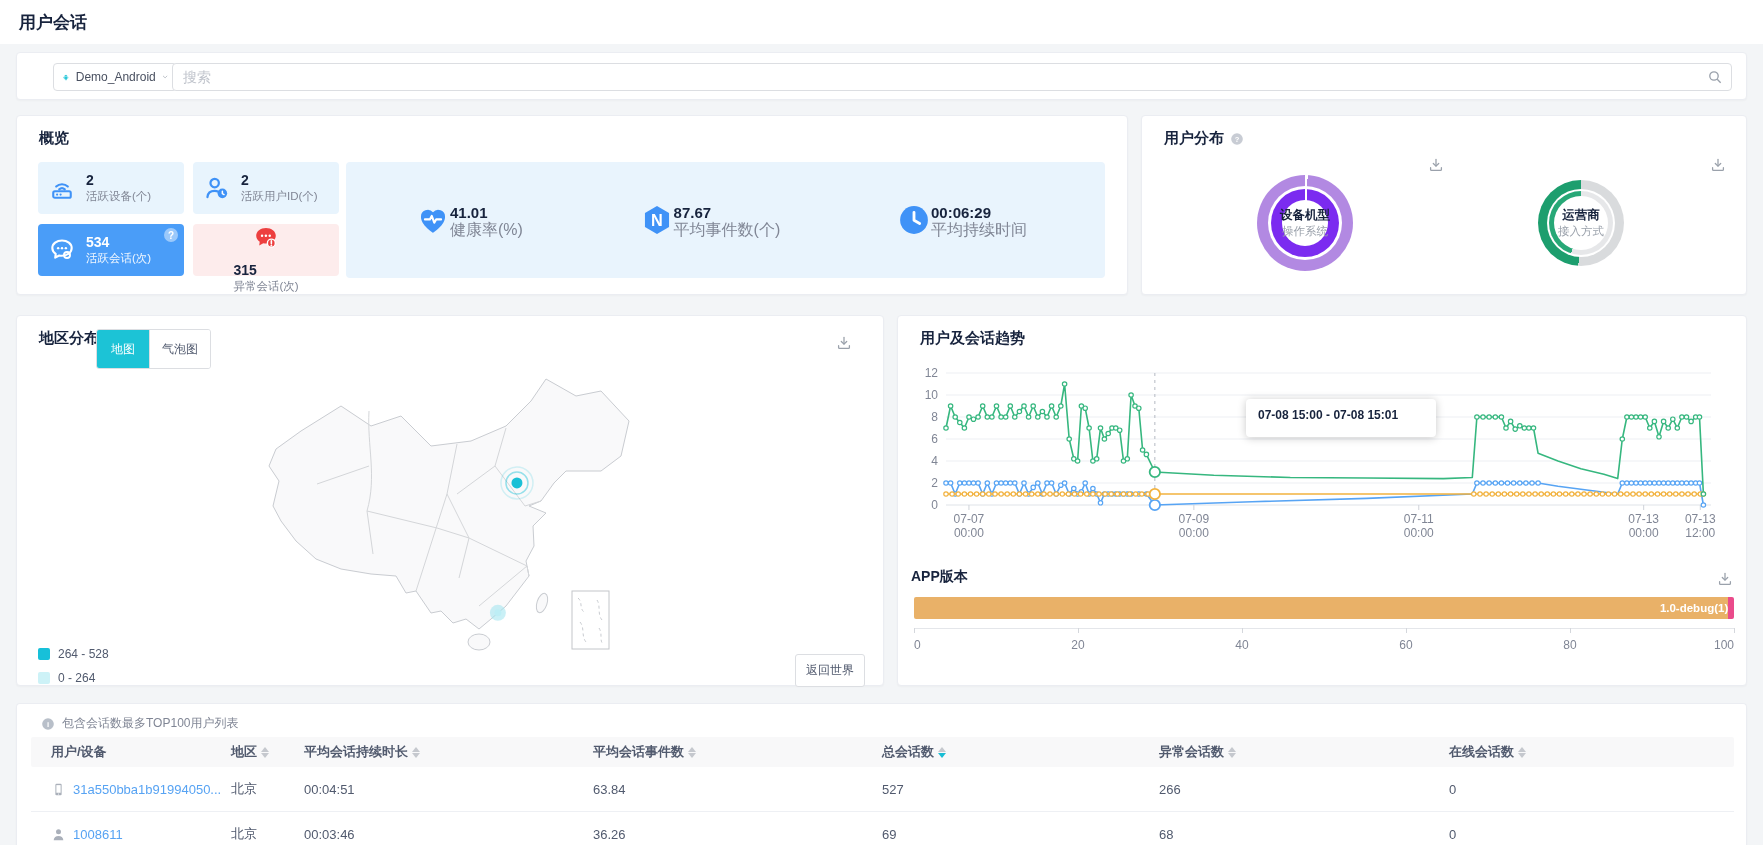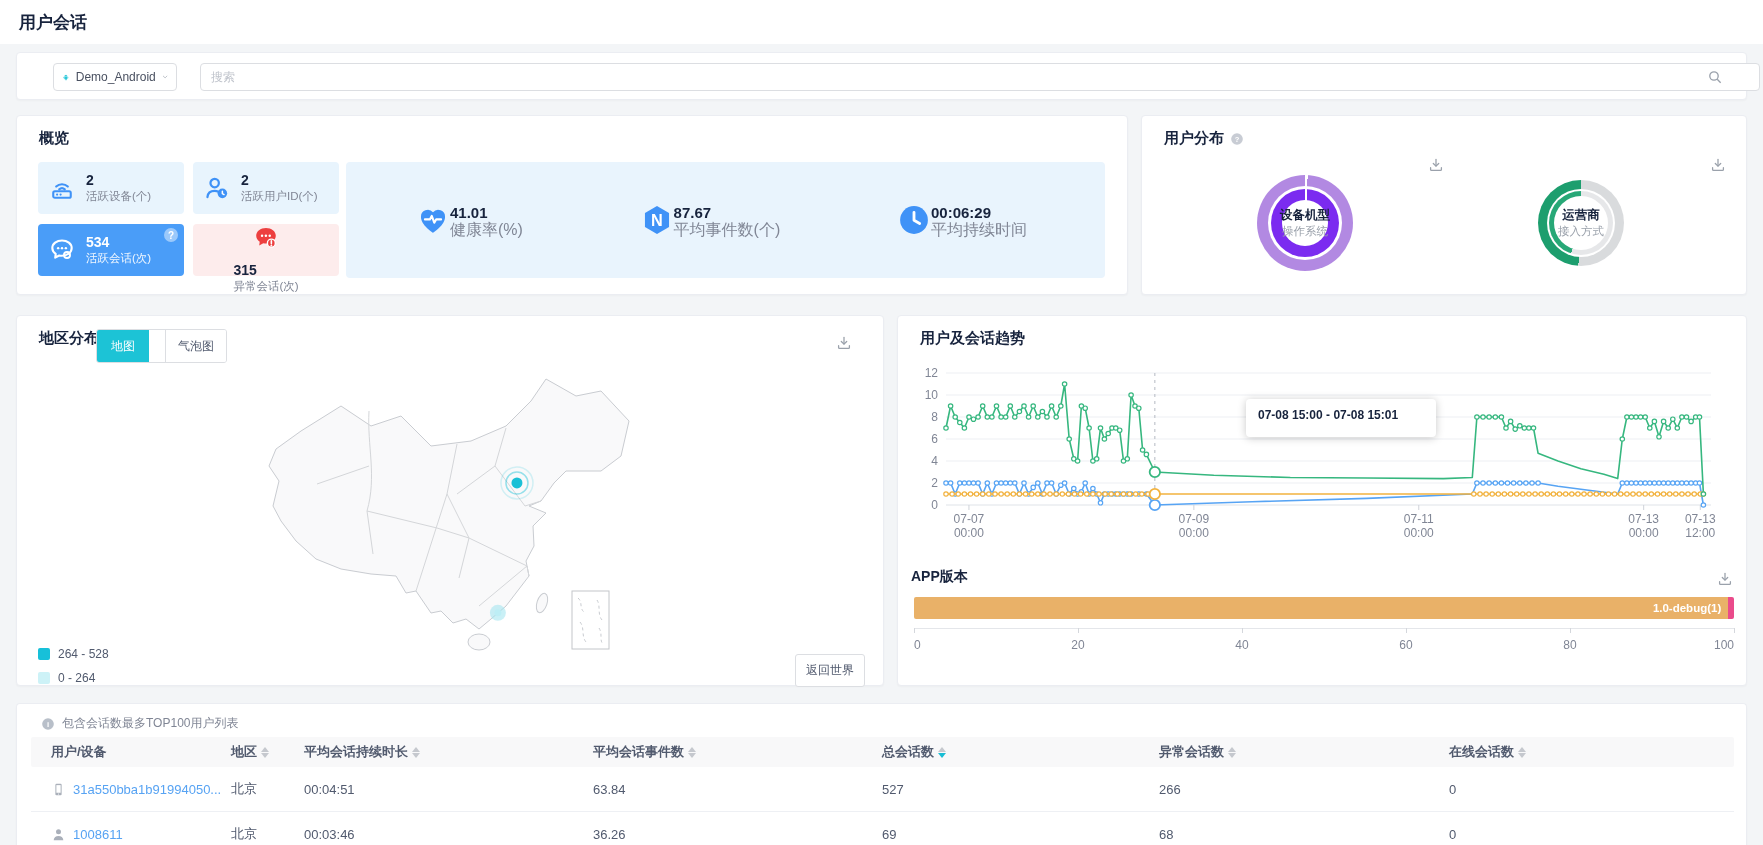--- a/index.html
+++ b/index.html
@@ -8,21 +8,21 @@
   .header-strip { position:absolute; left:0; top:0; width:1763px; height:44px; background:#fff; }
   .page-title { position:absolute; left:19px; top:11px; font-size:17px; font-weight:bold; color:#17233d; }
   .card { position:absolute; background:#fff; border:1px solid #ebedf2; border-radius:4px; box-shadow:0 1px 2px rgba(0,0,0,.03); }
   .card-title { position:absolute; left:22px; top:13px; font-size:15px; font-weight:bold; color:#17233d; display:flex; align-items:center; gap:6px; }
 
   
   #filter-card { left:16px; top:52px; width:1731px; height:48px; }
   .app-select { position:absolute; left:17px; top:10px; width:124px; height:28px; border:1px solid #dcdee2; border-radius:4px; display:flex; align-items:center; padding:0 8px; gap:6px; cursor:pointer; background:#fff;margin-left:19px; }
   .app-select .label { font-size:12px; color:#495060; flex:1; white-space:nowrap; }
   .search-box { position:absolute; left:155px; top:10px; width:1560px; height:28px; }
-  .search-box input { width:100%; height:100%; border:1px solid #dcdee2; border-radius:4px; padding:0 32px 0 10px; font-size:12px; color:#495060; outline:none; font-family:inherit;margin-left:28px; }
+  .search-box input { width:100%; height:100%; border:1px solid #dcdee2; border-radius:4px; padding:0 32px 0 10px; font-size:14px; color:#495060; outline:none; font-family:inherit; }
   .search-box input::placeholder { color:#c0c4cc; }
   .search-box .ic-search { position:absolute; right:9px; top:6px; }
 
   
   #overview-card { left:16px; top:115px; width:1112px; height:180px; }
   #overview-cards { position:absolute; left:21px; top:46px; width:301px; height:114px; }
   .mini-card { position:absolute; width:146px; height:52px; border-radius:4px; display:flex; align-items:center; padding:0 10px; gap:10px; cursor:pointer; }
   .mini-card.v-blue-light { background:#e8f4fd; }
   .mini-card.v-red-light  { background:#fdecec;flex-direction:column; }
   .mini-card.v-blue-solid { background:#4a9df8; }
@@ -41,42 +41,42 @@
   .donut { position:absolute; border-radius:50%; }
   .donut .gapring, .donut .inner, .donut .center { position:absolute; border-radius:50%; }
   .donut .gapring { background:#fff; }
   .donut .center { background:#fff; display:flex; flex-direction:column; align-items:center; justify-content:center; }
   .donut .center .p { font-size:12.5px; font-weight:bold; color:#17233d; white-space:nowrap; }
   .donut .center .s { font-size:11.5px; color:#9aa1ab; white-space:nowrap; }
   .dl-btn { position:absolute; width:18px; height:18px; cursor:pointer; color:#9aa1ab; }
 
   
   #map-card { left:16px; top:315px; width:868px; height:371px; }
-  .tab-group { position:absolute; left:79px; top:13px; height:34px; display:flex; border:1px solid #dcdee2; border-radius:3px; overflow:hidden; }
+  .tab-group { position:absolute; left:79px; top:13px; height:40px; display:flex; border:1px solid #dcdee2; border-radius:3px; overflow:hidden; }
   .tab { min-width:52px; padding:0 12px; font-size:12px; display:flex; align-items:center; justify-content:center; cursor:pointer; background:#fff; color:#515a6e; }
   .tab.active { background:#1cc3d6; color:#fff; }
   #map-svg { position:absolute; left:0; top:0; width:868px; height:371px; }
   .map-legend { position:absolute; left:21px; top:326px; z-index:3; }
   .legend-item { display:flex; align-items:center; gap:8px; height:24px; }
   .legend-item .sq { width:12px; height:12px; border-radius:2px; }
   .legend-item .txt { font-size:12px; color:#515a6e; }
   .back-world-btn { position:absolute; right:18px; top:338px; z-index:3; height:33px; padding:0 10px; background:#fff; border:1px solid #dcdee2; border-radius:3px; font-size:12px; color:#515a6e; display:flex; align-items:center; cursor:pointer; }
 
   
   #right-card { left:897px; top:315px; width:850px; height:371px; }
   #trend-svg { position:absolute; left:0; top:40px; width:850px; height:205px; }
   .tooltip { position:absolute; left:348px; top:83px; width:190px; background:#fff; border-radius:4px; box-shadow:0 1px 8px rgba(0,0,0,.22); padding:9px 12px; z-index:5; }
   .tooltip .tt-title { font-size:12px; font-weight:bold; color:#17233d; margin-bottom:6px; white-space:nowrap; }
   .tt-row { display:flex; align-items:center; gap:7px; font-size:12px; color:#515a6e; height:21px; white-space:nowrap; }
   .tt-dot { width:8px; height:8px; border-radius:50%; flex:0 0 auto; }
   .tt-val { font-weight:bold; color:#17233d; }
   #appver-title { position:absolute; left:13px; top:252px; font-size:14px; font-weight:bold; }
   #appver-bar { position:absolute; left:16px; top:281px; width:820px; height:22px; display:flex; border-radius:2px; overflow:hidden; }
   #appver-bar .seg { height:100%; display:flex; align-items:center; justify-content:flex-end; }
-  #appver-bar .seg .seg-lbl { font-size:11.5px; font-weight:bold; color:#fff; padding-right:7px; white-space:nowrap;text-align:center; }
+  #appver-bar .seg .seg-lbl { font-size:11.5px; font-weight:bold; color:#fff; white-space:nowrap;text-align:center; }
   #appver-axis { position:absolute; left:16px; top:312px; width:820px; height:1px; background:#e4e6ea; }
   .appver-tick { position:absolute; top:0; width:1px; height:5px; background:#d4d7dc; }
   .appver-lbl { position:absolute; top:10px; font-size:12px; color:#808695; transform:translateX(-50%); }
 
   
   #table-card { left:16px; top:703px; width:1731px; height:160px; border-bottom:none; }
   .table-caption { position:absolute; left:24px; top:11px; display:flex; align-items:center; gap:7px; font-size:12px; color:#808695; }
   .tbl { position:absolute; left:14px; top:33px; width:1703px; }
   .tbl-row { display:grid; grid-template-columns:180px 73px 289px 289px 277px 290px 1fr; padding-left:20px; align-items:center; }
   .tbl-head { height:30px; background:#f8f8f9; font-size:13px; font-weight:bold; color:#515a6e; border-radius:2px; }
@@ -272,21 +272,21 @@
         <div class="p">运营商</div>
         <div class="s">接入方式</div>
       </div>
     </div>
 </div>
 
 <div class="card" id="map-card">
   <div class="card-title">地区分布</div>
   <div class="tab-group" id="map-tabs">
       <div class="tab active">地图</div>
-      <div class="tab" style="border-left: 1px solid rgb(220, 222, 226); margin-left: 16px;">气泡图</div>
+      <div class="tab" style="border-left: 1px solid rgb(220, 222, 226);">气泡图</div>
     </div>
   <span class="dl-btn ic" style="left:818px;top:18px;">
       <svg viewBox="0 0 24 24" width="100%" height="100%" fill="none" stroke="currentColor" stroke-width="1.7" stroke-linecap="round" stroke-linejoin="round">
         <path d="M12 4.5v8.7"></path>
         <path d="M8.4 9.9 12 13.5l3.6-3.6"></path>
         <path d="M4.8 15.5v2.4a1.2 1.2 0 0 0 1.2 1.2h12a1.2 1.2 0 0 0 1.2-1.2v-2.4"></path>
       </svg>
     </span>
   <svg id="map-svg" viewBox="0 0 868 371">
     <g fill="#f9f9fa" stroke="#c9ccd1" stroke-width="1" stroke-linejoin="round">

